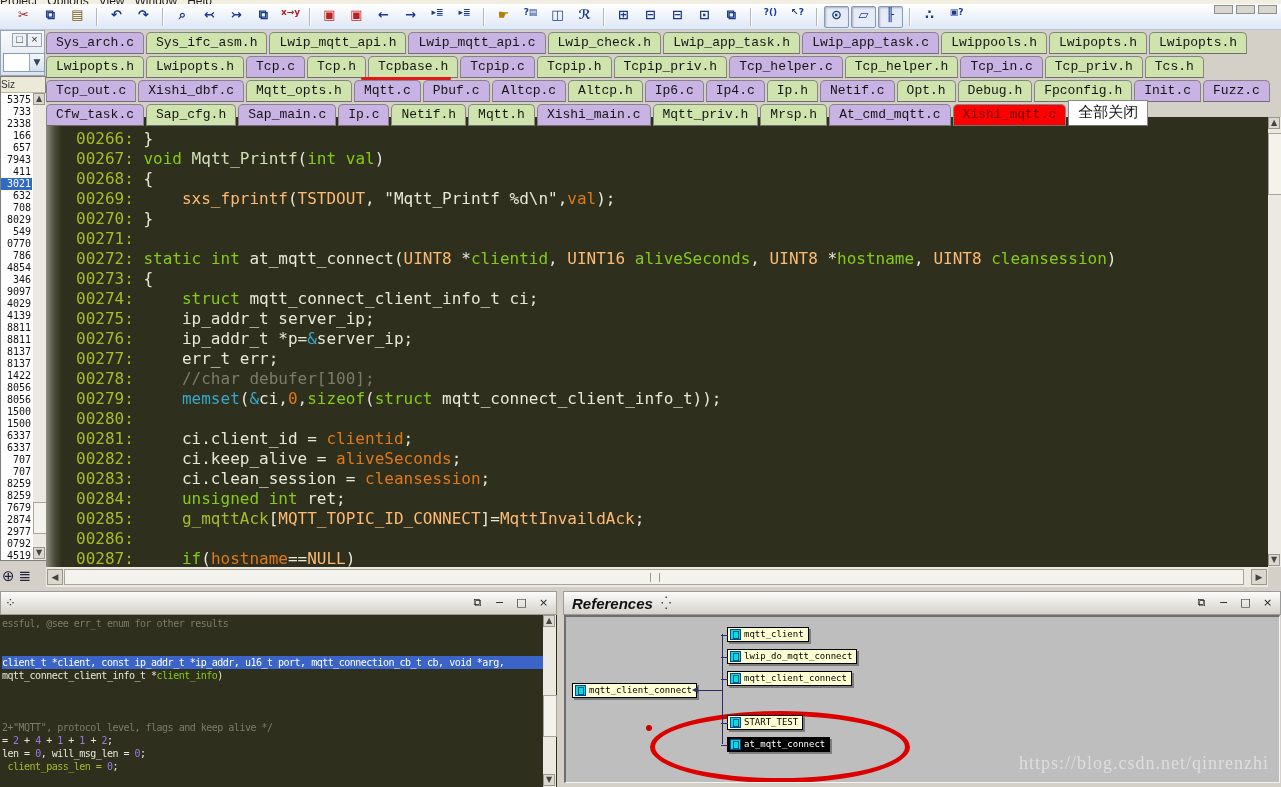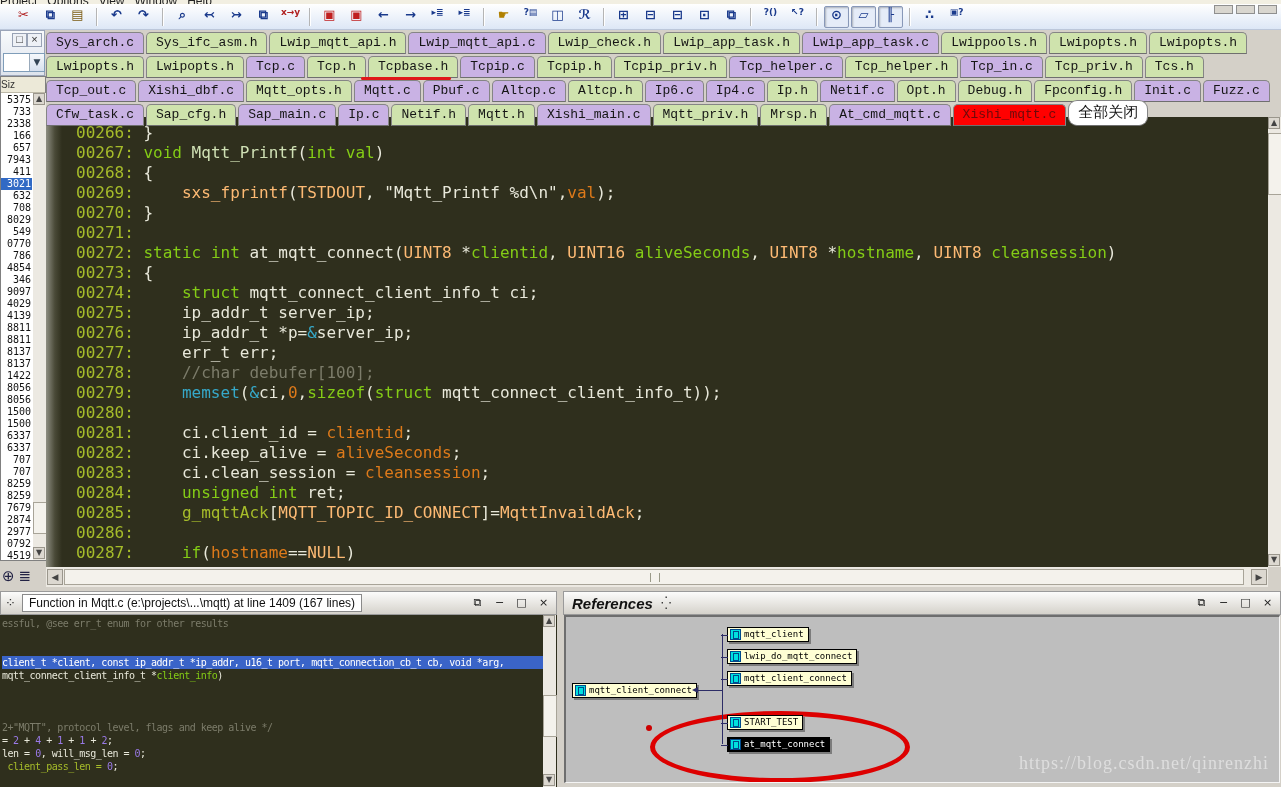--- a/index.html
+++ b/index.html
@@ -22,21 +22,21 @@
   .winbtn{width:17px;height:7px;background:#d9d6cf;border:1px solid #8f8f8f;display:inline-block;margin-left:3px}
   
   #tabs{left:46px;top:30px;width:1235px;z-index:6}
   .tabrow{height:24px;display:flex;align-items:flex-end;white-space:nowrap}
   .tab{font:13px "Liberation Mono",monospace;color:#151515;background:#cfe3ad;
       border:1px solid #858585;border-bottom-color:#6f6f6f;border-radius:5px 5px 0 0;
       padding:2px 9px 3px;margin-right:2px;position:relative;flex:0 0 auto}
   .tab.purple{background:#c9b2e4}
   .tab.green{background:#cfe3ad}
   .tab.active{background:#ff0000;color:#6d0a0a}
-  .tab.button{background:#ffffff;border-radius:9px;font:15px "Liberation Sans",sans-serif;padding:2px 9px 3px}
+  .tab.button{background:#ffffff;border-radius:0;font:15px "Liberation Sans",sans-serif;padding:2px 9px 3px}
   .tab.ulred::after{content:"";position:absolute;left:-8px;right:6px;bottom:-3px;height:3px;
       background:#e01818;border-radius:2px}
   
   #paneheader{left:0;top:30px;width:45px;height:46px;background:linear-gradient(#f8fafc,#dde3ec);
       border:1px solid #9aa4b8;box-sizing:border-box}
   #paneheader .mini{position:absolute;top:2px;font:11px/11px "Liberation Sans";color:#333;
       width:13px;height:12px;text-align:center;background:#eef1f6;border:1px solid #98a2b4}
   #paneheader .combo{position:absolute;left:2px;top:22px;width:40px;height:17px;background:#fff;
       border:1px solid #7f9db9}
   #paneheader .combo .drop{position:absolute;right:0;top:0;width:14px;height:100%;
@@ -50,21 +50,21 @@
   .szrow.sel{background:#316ac5;color:#fff}
   .vsb{background:#ece9e2}
   .sbarrow{position:absolute;width:12px;height:12px;background:#dcd8d0;border:1px solid #9a968c;
       font:8px/10px "DejaVu Sans";text-align:center;color:#444;box-sizing:border-box}
   .sbthumb{position:absolute;background:#f4f2ec;border:1px solid #a8a498}
   #loicons{left:2px;top:564px;width:42px;height:24px;font:15px/24px "DejaVu Sans";color:#224;display:flex;gap:4px}
   
   #editor{left:46px;top:117px;width:1222px;height:450px;background:#2f2f1d;overflow:hidden}
   #gutter{position:absolute;left:0;top:0;bottom:0;width:16px;
       background:linear-gradient(90deg,#8e8e82,#4a4a38 55%,#2f2f1d)}
-  #code{position:absolute;left:30px;top:6px;font:16px/20px "DejaVu Sans Mono",monospace;white-space:pre}
+  #code{position:absolute;left:30px;top:12px;font:16px/20px "DejaVu Sans Mono",monospace;white-space:pre}
   .c-ln{color:#a6bc2a}.c-pl{color:#e8e8da}.c-kw{color:#84cc16}.c-fn{color:#fdba74}
   .c-or{color:#de7a1a}.c-cy{color:#36a8c8}.c-cm{color:#7c7c6a}.c-gv{color:#a6bc2a}
   .c-df{color:#cfe0b4}.c-st{color:#e8e8da}.c-num{color:#9a7ae8}
   #evscroll{left:1268px;top:117px;width:13px;height:450px}
   #ehscroll{left:46px;top:567px;width:1222px;height:20px;background:#ece9e2}
   #ehscroll .harrow{position:absolute;top:2px;width:16px;height:16px;background:#dcd8d0;
       border:1px solid #9a968c;font:9px/14px "DejaVu Sans";text-align:center;color:#444;box-sizing:border-box}
   #ehthumb{position:absolute;left:18px;top:2px;width:1180px;height:16px;background:#f4f2ec;
       border:1px solid #a8a498;box-sizing:border-box}
   #ehthumb .grip{position:absolute;left:50%;top:3px;width:8px;height:9px;
@@ -293,21 +293,20 @@
   <span class="harrow" style="left:1px">◀</span>
   <span id="ehthumb">
       <span class="grip"></span>
     </span>
   <span class="harrow" style="right:1px">▶</span>
 </div>
 
 <div id="blpanel" class="abs">
   <div class="panel-title">
     <span class="pticon">⁘</span>
-    <span class="ptlabel">Function in Mqtt.c (e:\projects\...\mqtt) at line 1409 (167 lines)</span>
     <span class="spacer"></span>
     <span class="ptctl">⧉</span>
     <span class="ptctl">−</span>
     <span class="ptctl">□</span>
     <span class="ptctl">×</span>
   </div>
   <div id="ctx"><div class="ctxline"><span class="c-cm">essful, @see err_t enum for other results</span></div><div class="ctxline">&nbsp;</div><div class="ctxline">&nbsp;</div><div class="ctxline sel"><span class="c-pl">client_t *client, const ip_addr_t *ip_addr, u16_t port, mqtt_connection_cb_t cb, void *arg,</span></div><div class="ctxline"><span class="c-pl">mqtt_connect_client_info_t *</span><span class="c-kw">client_info</span><span class="c-pl">)</span></div><div class="ctxline">&nbsp;</div><div class="ctxline">&nbsp;</div><div class="ctxline">&nbsp;</div><div class="ctxline"><span class="c-cm">2+"MQTT", protocol level, flags and keep alive */</span></div><div class="ctxline"><span class="c-pl">= </span><span class="c-num">2</span><span class="c-pl"> + </span><span class="c-num">4</span><span class="c-pl"> + </span><span class="c-num">1</span><span class="c-pl"> + </span><span class="c-num">1</span><span class="c-pl"> + </span><span class="c-num">2</span><span class="c-pl">;</span></div><div class="ctxline"><span class="c-pl">len = </span><span class="c-num">0</span><span class="c-pl">, will_msg_len = </span><span class="c-num">0</span><span class="c-pl">;</span></div><div class="ctxline"><span class="c-gv"> client_pass_len = </span><span class="c-num">0</span><span class="c-pl">;</span></div></div>
 </div>
 <div id="ctxsb" class="abs vsb">
   <span class="sbarrow" style="left:0;top:0">▲</span>

